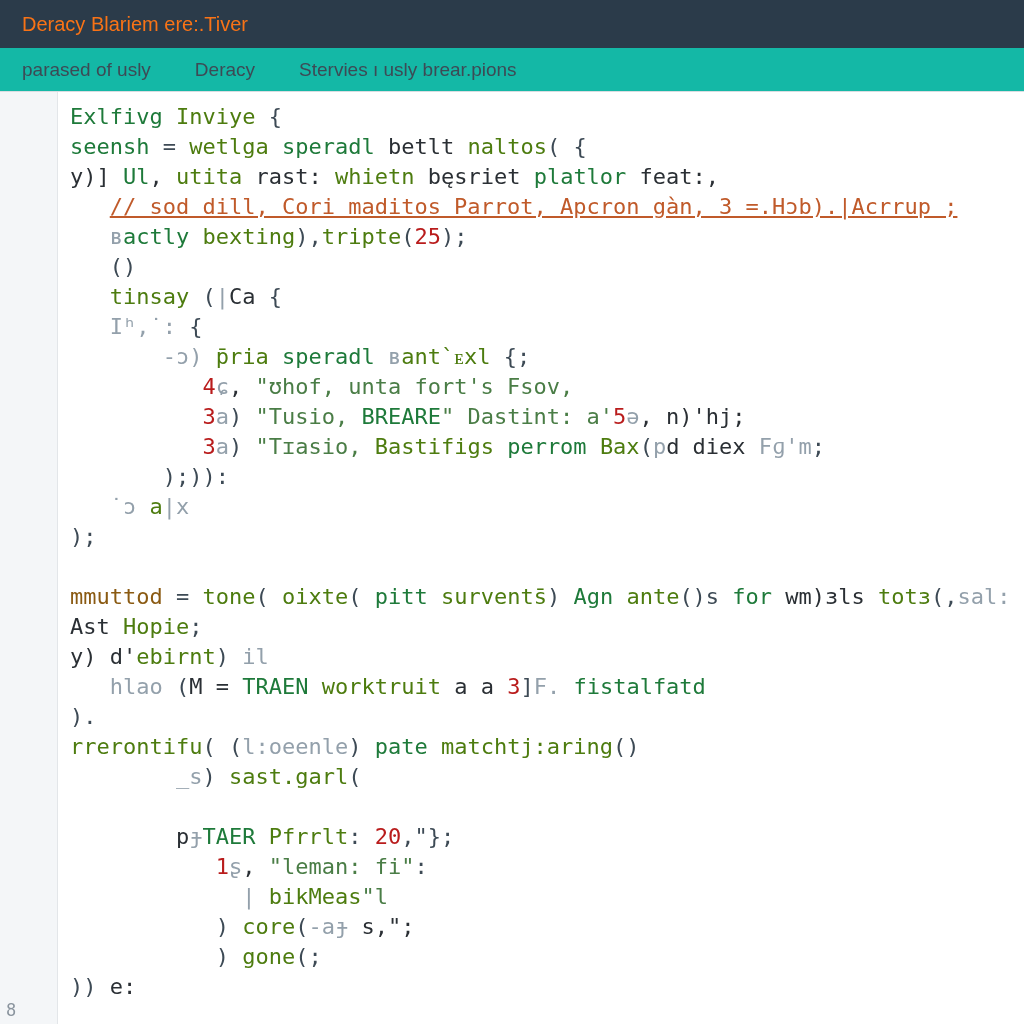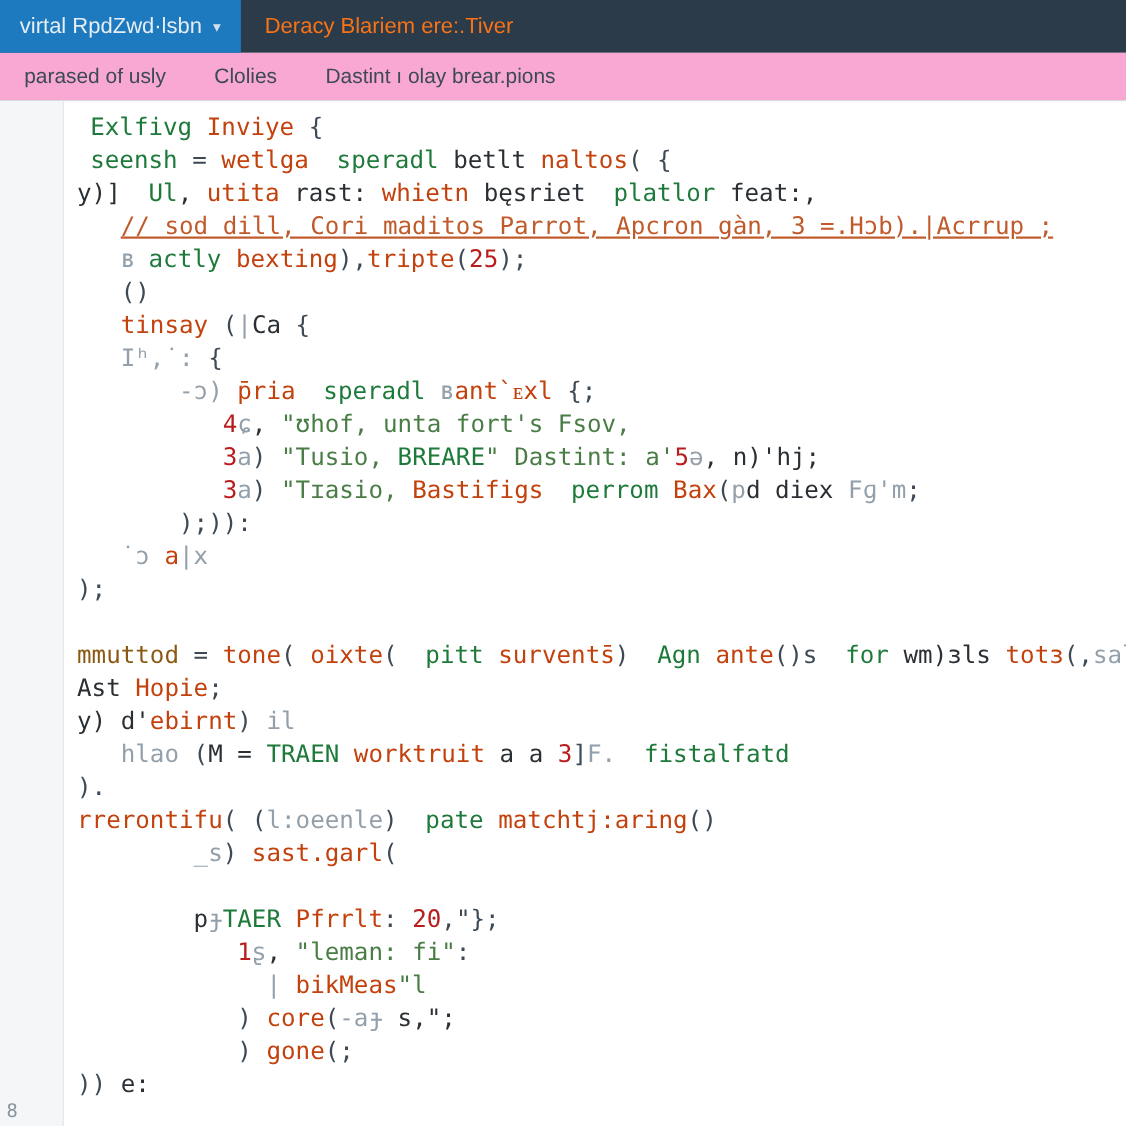--- a/index.html
+++ b/index.html
@@ -24,21 +24,21 @@
   }
   .title-tab .chev { font-size: 14px; opacity: .9; }
   .title-text {
     padding: 0 22px;
     display: flex; align-items: center;
     color: #f97316;
   }
   
   .subtabs {
     height: 44px;
-    background: #f9a8d4;
+    background: #14b8a6;
     border-bottom: 1px solid #d9dde1;
     display: flex; align-items: stretch;
     font-size: 19px;
     color: #3d4a55;
   }
   .subtab {
     padding: 0 22px;
     display: flex; align-items: center;
     cursor: pointer;
     white-space: nowrap;
@@ -69,51 +69,47 @@
     flex: 1;
     padding: 10px 0 0 12px;
     font-family: "Consolas","Menlo","DejaVu Sans Mono",monospace;
     font-size: 22px;
     line-height: 30px;
     color: #2a2f34;
     white-space: pre;
     overflow: hidden;
   }
   
-  .kw   { color: #1e7a3a; margin-left: 12px; }            
-  .fn   { color: #c2410c; }            
+  .kw   { color: #1e7a3a; }            
+  .fn   { color: #4d7c0f; }            
   .id   { color: #2a2f34; }            
   .cm   { color: #c05a2a; text-decoration: underline; }            
   .num  { color: #b91c1c; font-weight: 500; } 
   .str  { color: #4a7d46; }            
   .op   { color: #3d4a55; }            
   .lit  { color: #1e7a3a; font-weight: 400; } 
   .pale { color: #93a0ab; }            
   .mut  { color: #8a5a12; }            
 </style>
 </head>
 <body>
 
 <div class="titlebar">
-  <div class="title-tab">
-    <span>virtal RpdZwd·lsbn</span>
-    <span class="chev">▾</span>
-  </div>
   <div class="title-text">Deracy Blariem ere:.Tiver</div>
 </div>
 
 <div class="subtabs" id="subtabs">
     <div class="subtab">
       <span>parased of usly</span>
     </div>
     <div class="subtab">
-      <span>Clolies</span>
+      <span>Deracy</span>
     </div>
     <div class="subtab">
-      <span>Dastint ı olay brear.pions</span>
+      <span>Stervies ı usly brear.pions</span>
     </div>
   </div>
 
 <div class="editor-wrap">
   <div class="gutter">
     <span class="gutter-num">8</span>
   </div>
   <div class="code" id="code"><div><span class="kw">Exlfivg</span><span class="id"> </span><span class="fn">Inviye</span><span class="op"> {</span></div><div><span class="kw">seensh</span><span class="op"> = </span><span class="fn">wetlga</span><span class="id"> </span><span class="kw">speradl</span><span class="id"> betlt </span><span class="fn">naltos</span><span class="op">( {</span></div><div><span class="id">y)] </span><span class="kw">Ul</span><span class="id">, </span><span class="fn">utita</span><span class="id"> rast: </span><span class="fn">whietn</span><span class="id"> bęsriet </span><span class="kw">platlor</span><span class="id"> feat:,</span></div><div><span class="id">   </span><span class="cm">// sod dill, Cori maditos Parrot, Apcron gàn, 3 =.Hɔb).|Acrrup ;</span></div><div><span class="id">   </span><span class="pale">ʙ</span><span class="kw">actly</span><span class="id"> </span><span class="fn">bexting</span><span class="op">),</span><span class="fn">tripte</span><span class="op">(</span><span class="num">25</span><span class="op">);</span></div><div><span class="id">   </span><span class="op">()</span></div><div><span class="id">   </span><span class="fn">tinsay</span><span class="op"> (</span><span class="pale">|</span><span class="id">Ca </span><span class="op">{</span></div><div><span class="id">   </span><span class="pale">Iʰ,˙: </span><span class="op">{</span></div><div><span class="id">       </span><span class="pale">-ɔ) </span><span class="fn">p̄ria</span><span class="id"> </span><span class="kw">speradl</span><span class="id"> </span><span class="pale">ʙ</span><span class="fn">ant`ᴇxl</span><span class="op"> {;</span></div><div><span class="id">          </span><span class="num">4</span><span class="pale">ɕ</span><span class="id">, </span><span class="str">"ʊhof, unta fort's Fsov,</span></div><div><span class="id">          </span><span class="num">3</span><span class="pale">a</span><span class="op">) </span><span class="str">"Tusio, </span><span class="lit">BREARE</span><span class="str">" Dastint: a'</span><span class="num">5</span><span class="pale">ə</span><span class="id">, n)'hj;</span></div><div><span class="id">          </span><span class="num">3</span><span class="pale">a</span><span class="op">) </span><span class="str">"Tɪasio, </span><span class="fn">Bastifigs</span><span class="id"> </span><span class="kw">perrom</span><span class="id"> </span><span class="fn">Bax</span><span class="op">(</span><span class="pale">p</span><span class="id">d diex </span><span class="pale">Fɡ'm</span><span class="op">;</span></div><div><span class="id">       </span><span class="op">);)):</span></div><div><span class="id">   </span><span class="pale">˙ɔ </span><span class="fn">a</span><span class="pale">|x</span></div><div><span class="op">);</span></div><div><span class="id"> </span></div><div><span class="mut">mmuttod</span><span class="op"> = </span><span class="fn">tone</span><span class="op">( </span><span class="fn">oixte</span><span class="op">( </span><span class="kw">pitt</span><span class="id"> </span><span class="fn">survents̄</span><span class="op">) </span><span class="kw">Agn</span><span class="id"> </span><span class="fn">ante</span><span class="op">()s </span><span class="kw">for</span><span class="id"> wm)ɜls </span><span class="fn">totɜ</span><span class="op">(,</span><span class="pale">sal:</span><span class="op">  </span></div><div><span class="id">Ast </span><span class="fn">Hopie</span><span class="op">;</span></div><div><span class="id">y) d'</span><span class="fn">ebirnt</span><span class="op">) </span><span class="pale">il</span></div><div><span class="id">   </span><span class="pale">hlao </span><span class="op">(</span><span class="id">M = </span><span class="lit">TRAEN</span><span class="id"> </span><span class="fn">worktruit</span><span class="id"> a a </span><span class="num">3</span><span class="op">]</span><span class="pale">F.</span><span class="id"> </span><span class="kw">fistalfatd</span></div><div><span class="op">).</span></div><div><span class="fn">rrerontifu</span><span class="op">( (</span><span class="pale">l:oeenle</span><span class="op">) </span><span class="kw">pate</span><span class="id"> </span><span class="fn">matchtj:aring</span><span class="op">()</span></div><div><span class="id">        </span><span class="pale">_s</span><span class="op">) </span><span class="fn">sast.garl</span><span class="op">(</span></div><div><span class="id"> </span></div><div><span class="id">        p</span><span class="pale">ɟ</span><span class="lit">TAER</span><span class="id"> </span><span class="fn">Pfrrlt</span><span class="op">: </span><span class="num">20</span><span class="op">,"};</span></div><div><span class="id">           </span><span class="num">1</span><span class="pale">ʂ</span><span class="id">, </span><span class="str">"leman: fi"</span><span class="op">:</span></div><div><span class="id">             </span><span class="pale">|</span><span class="id"> </span><span class="fn">bikMeas</span><span class="str">"l</span></div><div><span class="id">           </span><span class="op">) </span><span class="fn">core</span><span class="op">(</span><span class="pale">-aɟ</span><span class="id"> s,";</span></div><div><span class="id">           </span><span class="op">) </span><span class="fn">gone</span><span class="op">(;</span></div><div><span class="op">)) </span><span class="id">e:</span></div></div>
 </div>
 

